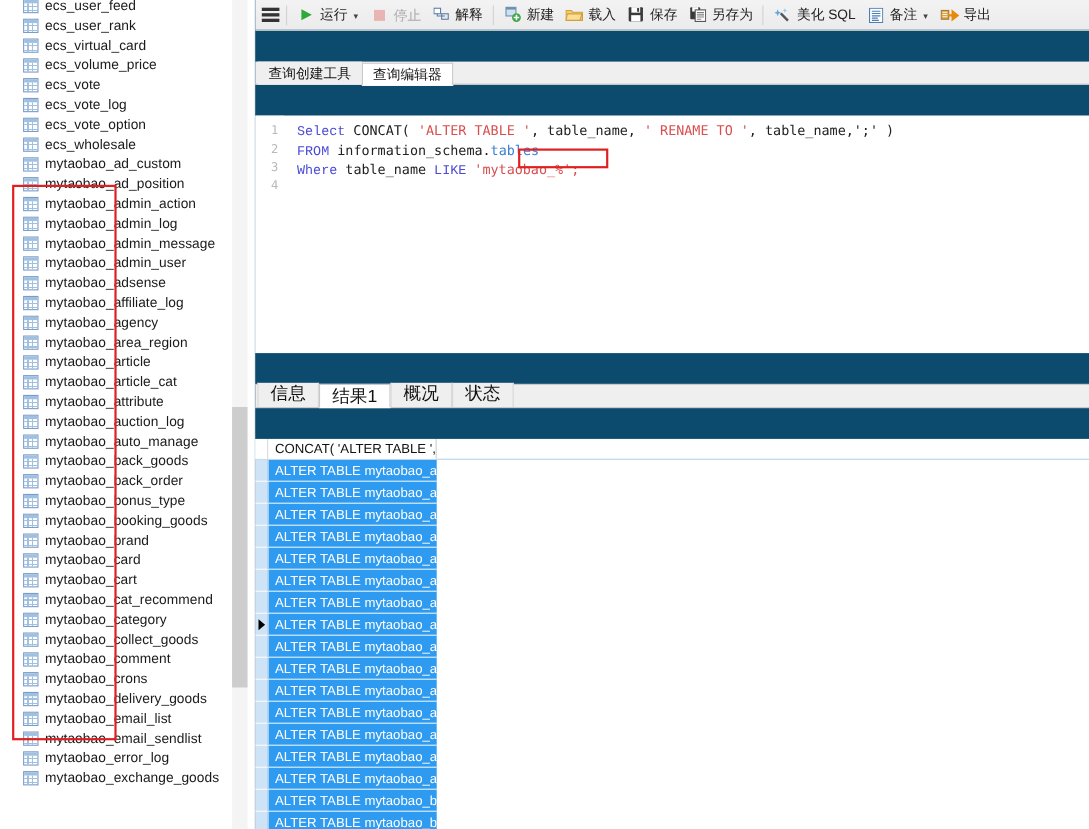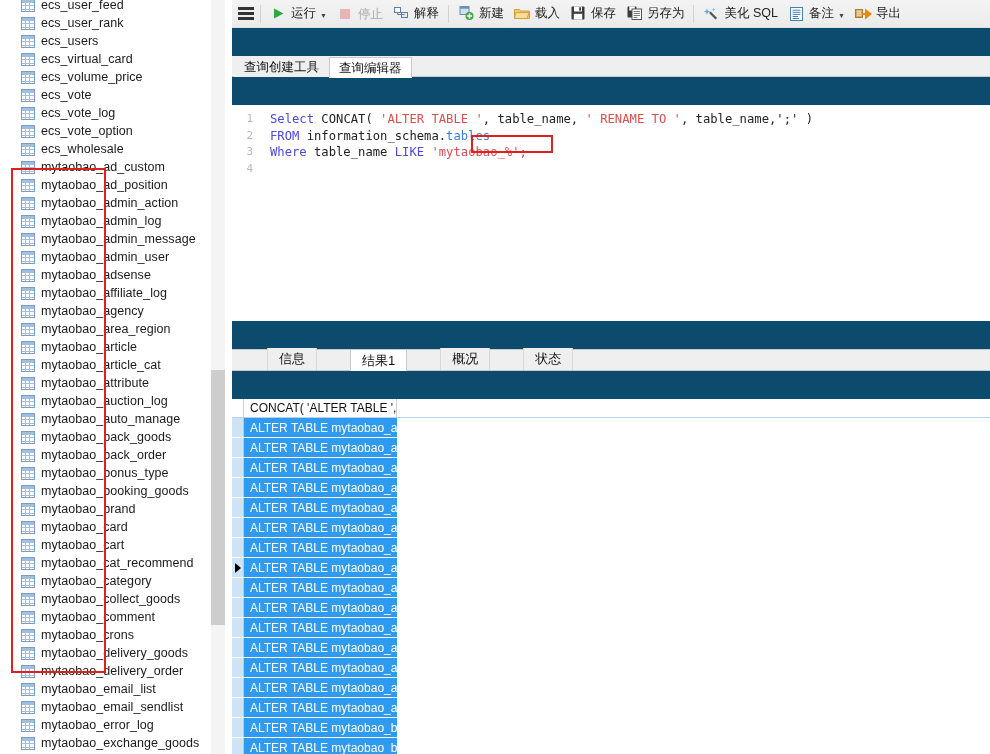--- a/index.html
+++ b/index.html
@@ -216,21 +216,21 @@
   .code {
     flex: 1 1 auto;
     padding-top: 6px;
     padding-left: 12px;
     font-family: "DejaVu Sans Mono", monospace;
     font-size: 12.2px;
     line-height: 16.5px;
     white-space: pre;
     position: relative;
   }
-  .kw  { color: #4a4ad6; }
+  .kw  { color: #4a4ad6; font-family: Liberation Mono, monospace; }
   .fn  { color: #222222; }
   .str { color: #d94f4f; margin-top: 28px; }
   .pl  { color: #222222; }
   .tblnm { color: #3a7fd5; margin-top: 15px; }
   .strhl { color: #d94f4f; }
   .code-annotation {
     position: absolute;
     left: 213px;
     top: 30px;
     width: 82px;
@@ -246,28 +246,27 @@
     background: #efefef;
     border-top: 1px solid #c9c9c9;
     border-bottom: 1px solid #c9c9c9;
     display: flex;
     align-items: flex-end;
     padding-left: 2px;
   }
   .res-tab {
     height: 22px;
     padding: 0 11px;
-    font-size: 13px;
+    font-size: 16px;
     color: #111;
     line-height: 22px;
     background: #efefef;
     border-left: 1px solid #d8d8d8;
     border-right: 1px solid #d8d8d8;
     cursor: default;
-    margin-left: 33px;
   }
   .res-tab.active {
     background: #ffffff;
     border: 1px solid #c9c9c9;
     border-bottom: 1px solid #ffffff;
     position: relative;
     top: 1px;
   }
 
   
@@ -350,24 +349,20 @@
         <div class="tree-item">
           <span class="tbl-icon"></span>
           <span class="tree-label">ecs_user_feed</span>
         </div>
         <div class="tree-item">
           <span class="tbl-icon"></span>
           <span class="tree-label">ecs_user_rank</span>
         </div>
         <div class="tree-item">
           <span class="tbl-icon"></span>
-          <span class="tree-label">ecs_users</span>
-        </div>
-        <div class="tree-item">
-          <span class="tbl-icon"></span>
           <span class="tree-label">ecs_virtual_card</span>
         </div>
         <div class="tree-item">
           <span class="tbl-icon"></span>
           <span class="tree-label">ecs_volume_price</span>
         </div>
         <div class="tree-item">
           <span class="tbl-icon"></span>
           <span class="tree-label">ecs_vote</span>
         </div>
@@ -487,24 +482,20 @@
           <span class="tbl-icon"></span>
           <span class="tree-label">mytaobao_comment</span>
         </div>
         <div class="tree-item">
           <span class="tbl-icon"></span>
           <span class="tree-label">mytaobao_crons</span>
         </div>
         <div class="tree-item">
           <span class="tbl-icon"></span>
           <span class="tree-label">mytaobao_delivery_goods</span>
-        </div>
-        <div class="tree-item">
-          <span class="tbl-icon"></span>
-          <span class="tree-label">mytaobao_delivery_order</span>
         </div>
         <div class="tree-item">
           <span class="tbl-icon"></span>
           <span class="tree-label">mytaobao_email_list</span>
         </div>
         <div class="tree-item">
           <span class="tbl-icon"></span>
           <span class="tree-label">mytaobao_email_sendlist</span>
         </div>
         <div class="tree-item">

